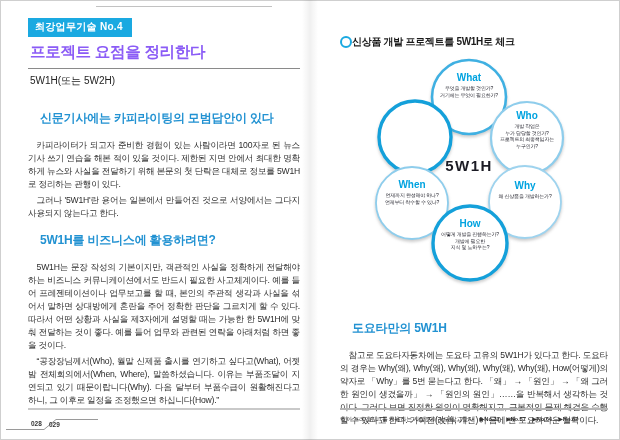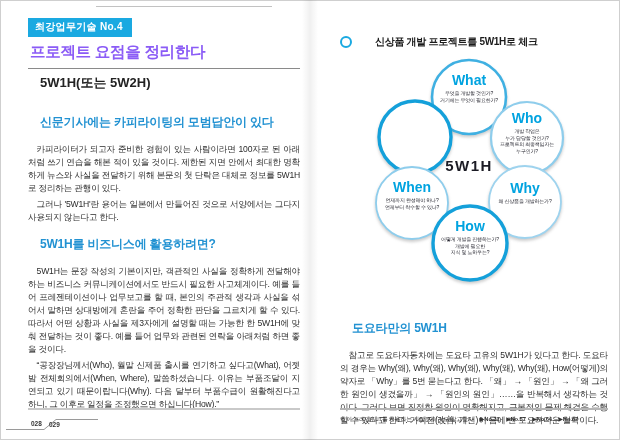--- a/index.html
+++ b/index.html
@@ -14,48 +14,48 @@
   .gutter{position:absolute;left:302px;top:0;width:16px;height:440px;
     background:linear-gradient(90deg,rgba(0,0,0,0),rgba(0,0,0,0.06) 50%,rgba(0,0,0,0));pointer-events:none;}
 
   
   .left-content{position:absolute;left:28px;top:16px;width:272px;}
   .badge{display:inline-block;background:#1aa9e1;color:#fff;font-size:10px;font-weight:bold;
     padding:2.5px 9px 2.5px 7px;letter-spacing:.3px;position:relative;z-index:2;}
   .badge-line{position:absolute;left:96px;top:6px;width:176px;height:1px;background:#c2c2c2;}
   .doc-title{margin:5px 0 0 2px;font-size:15.5px;font-weight:bold;color:#8b5cf6;letter-spacing:-0.3px;}
   .title-rule{margin-top:5px;height:1px;background:#8a8a8a;}
-  .doc-subtitle{margin:5px 0 0 12px;font-size:13px;font-weight:bold;color:#222;}
+  .doc-subtitle{margin:5px 0 0 2px;font-size:10px;font-weight:normal;color:#222;}
 
   .sec-heading{font-size:12px;font-weight:bold;color:#2292d2;margin:12px;letter-spacing:-0.2px;}
   .h-first{margin-top:22px;}
   .h-second{margin-top:12px;}
   p.body{font-size:8.6px;line-height:13px;margin:3px 0 0 0;text-align:justify;
     text-indent:1em;color:#2b2b2b;letter-spacing:-0.2px;word-break:break-all;}
 
   .bottom-rule{position:absolute;height:1.5px;background:#c9c9c9;top:408px;}
   .rule-left{left:28px;width:272px;}
   .rule-right{left:30px;width:268px;background:#b5b5b5;}
 
   .pagenum-deco{position:absolute;left:0;top:412px;width:120px;height:26px;}
   .pagenum{position:absolute;font-size:6.5px;font-weight:bold;color:#333;}
   .pn-left{left:31px;top:8px;}
   .pn-right{left:49px;top:9px;}
 
   
-  .fig-title-row{position:absolute;left:30px;top:35px;display:flex;align-items:center;gap:23px;}
+  .fig-title-row{position:absolute;left:30px;top:35px;display:flex;align-items:center;gap:0;}
   .ring-icon{width:8px;height:8px;border:2.5px solid #1aa9e1;border-radius:50%;background:#fff;flex:0 0 auto;}
   .fig-title{font-size:10px;font-weight:bold;color:#1b1b1b;letter-spacing:-0.3px;}
 
   .diagram{position:absolute;left:0;top:0;width:310px;height:310px;pointer-events:none;}
   .diagram svg circle{filter:drop-shadow(0 2px 1.5px rgba(110,110,110,0.35));}
   .center-label{position:absolute;left:114px;top:157px;width:90px;text-align:center;
     font-size:15px;font-weight:bold;color:#1b1b24;letter-spacing:1.5px;}
   .node{position:absolute;width:80px;text-align:center;}
-  .node-label{font-size:14px;font-weight:bold;color:#00a3e0;margin-bottom:2px;}
+  .node-label{font-size:10px;font-weight:bold;color:#00a3e0;margin-bottom:2px;}
   .node-text{font-size:5px;line-height:6.5px;color:#20202a;white-space:pre-line;letter-spacing:-0.2px;}
   .n-what{left:119px;top:72px;}
   .n-where{left:65px;top:113px;}
   .n-who{left:177px;top:110px;}
   .n-when{left:62px;top:179px;}
   .n-why{left:175px;top:180px;}
   .n-how{left:120px;top:218px;text-align:center;}
 
   .toyota-block{position:absolute;left:30px;top:308px;width:268px;}
   .footer-note{position:absolute;left:30px;top:415px;font-size:5.8px;color:#333;letter-spacing:-0.1px;}
@@ -68,21 +68,21 @@
 
   <div class="page page-left">
     <div class="badge-line"></div>
     <div class="left-content">
       <div class="badge">최강업무기술 No.4</div>
       <h1 class="doc-title">프로젝트 요점을 정리한다</h1>
       <div class="title-rule"></div>
       <div class="doc-subtitle">5W1H(또는 5W2H)</div>
 
       <h2 class="sec-heading h-first">신문기사에는 카피라이팅의 모범답안이 있다</h2>
-      <p class="body">카피라이터가 되고자 준비한 경험이 있는 사람이라면 100자로 된 아래처럼 쓰기 연습을 해본 적이 있을 것이다. 제한된 지면 안에서 최대한 명확하게 뉴스와 사실을 전달하기 위해 본문의 첫 단락은 대체로 정보를 5W1H로 정리하는 관행이 있다.</p>
+      <p class="body">카피라이터가 되고자 준비한 경험이 있는 사람이라면 100자로 된 뉴스기사 쓰기 연습을 해본 적이 있을 것이다. 제한된 지면 안에서 최대한 명확하게 뉴스와 사실을 전달하기 위해 본문의 첫 단락은 대체로 정보를 5W1H로 정리하는 관행이 있다.</p>
       <p class="body">그러나 '5W1H'란 용어는 일본에서 만들어진 것으로 서양에서는 그다지 사용되지 않는다고 한다.</p>
 
       <h2 class="sec-heading h-second">5W1H를 비즈니스에 활용하려면?</h2>
       <p class="body">5W1H는 문장 작성의 기본이지만, 객관적인 사실을 정확하게 전달해야 하는 비즈니스 커뮤니케이션에서도 반드시 필요한 사고체계이다. 예를 들어 프레젠테이션이나 업무보고를 할 때, 본인의 주관적 생각과 사실을 섞어서 말하면 상대방에게 혼란을 주어 정확한 판단을 그르치게 할 수 있다. 따라서 어떤 상황과 사실을 제3자에게 설명할 때는 가능한 한 5W1H에 맞춰 전달하는 것이 좋다. 예를 들어 업무와 관련된 연락을 아래처럼 하면 좋을 것이다.</p>
       <p class="body">“공장장님께서(Who), 월말 신제품 출시를 연기하고 싶다고(What), 어젯밤 전체회의에서(When, Where), 말씀하셨습니다. 이유는 부품조달이 지연되고 있기 때문이랍니다(Why). 다음 달부터 부품수급이 원활해진다고 하니, 그 이후로 일정을 조정했으면 하십니다(How).”</p>
       
     </div>
 
     <div class="bottom-rule rule-left"></div>
 

